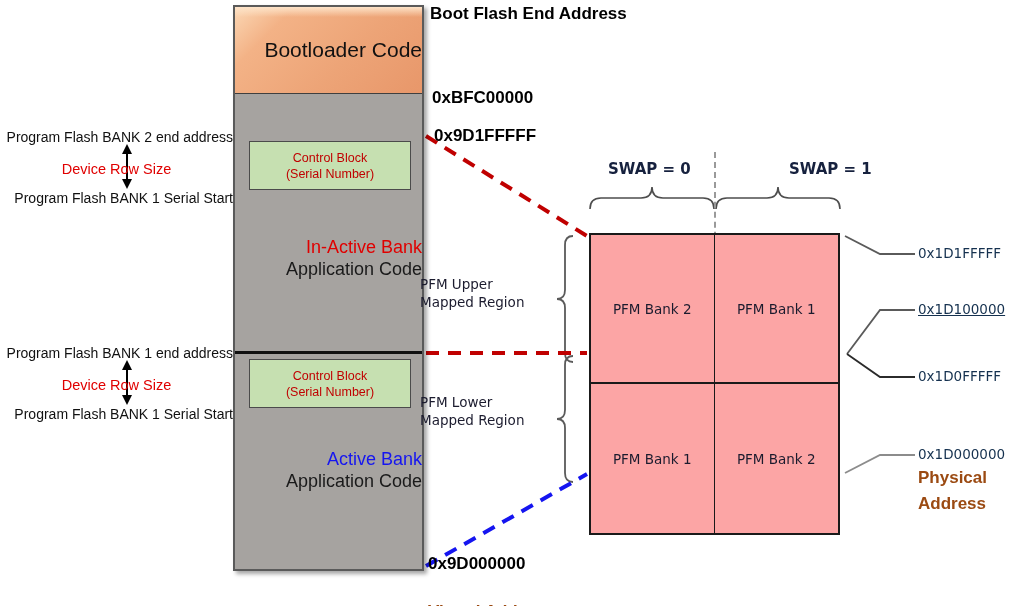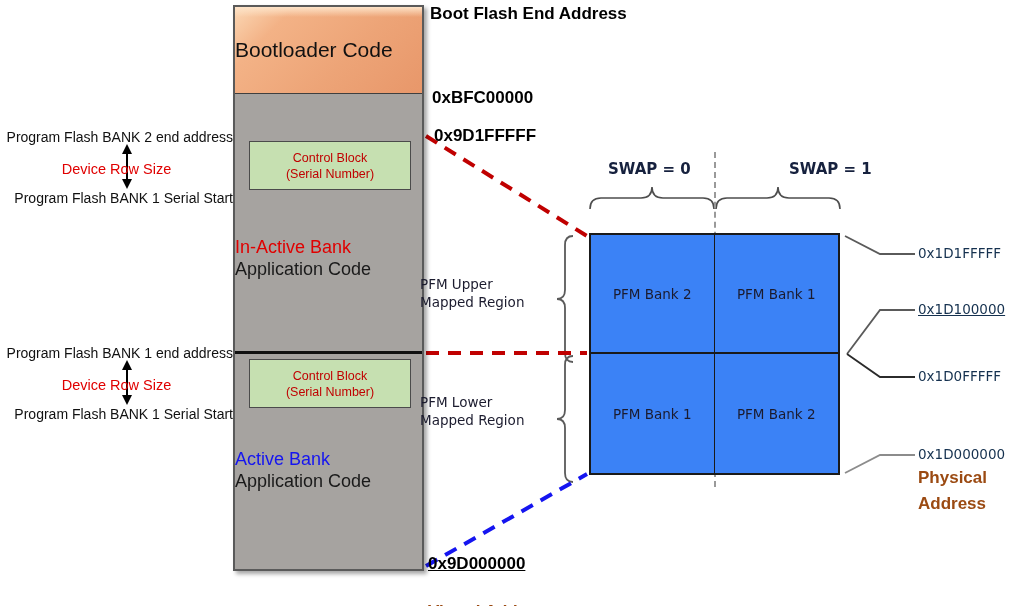--- a/index.html
+++ b/index.html
@@ -7,21 +7,21 @@
        font-family:"Liberation Sans", sans-serif;color:#000;}
   #stage{position:absolute;left:0;top:0;width:1014px;height:606px;}
   .abs{position:absolute;}
 
   
   #mem-bar{left:233px;top:5px;width:191px;height:566px;
            border:2px solid #5a5a5a;box-sizing:border-box;
            box-shadow:3px 3px 4px rgba(0,0,0,.35);
            background:#a6a3a0;}
   .seg{position:absolute;left:0;width:100%;box-sizing:border-box;
-       display:flex;flex-direction:column;align-items:flex-start;justify-content:center;}
+       display:flex;flex-direction:column;align-items:flex-end;justify-content:center;}
   #seg-bootloader{top:0;height:87px;
       background:linear-gradient(135deg,#fbd7b4 0%,#f3b286 22%,#eda477 60%,#e8976a 100%);
       border-bottom:1px solid #3f3f3f;}
   #seg-bootloader::before{content:"";position:absolute;left:0;top:0;width:100%;height:10px;
       background:linear-gradient(180deg,#fde3c8,rgba(255,255,255,0));}
   #seg-reserved{top:88px;height:41px;
       background:linear-gradient(135deg,#c3d2ef 0%,#a7bce5 35%,#8fa8dd 100%);
       border-bottom:2px solid #2f2f2f;}
   #seg-reserved::before{content:"";position:absolute;left:0;top:0;width:46px;height:100%;
       background:linear-gradient(135deg,#6e8cc9 0%,rgba(160,184,226,0) 70%);}
@@ -48,22 +48,22 @@
   
   .left-lbl{font-size:14px;color:#111;text-align:right;white-space:nowrap;}
   .rowsize{font-size:14.5px;color:#e00000;white-space:nowrap;}
 
   
   .addr-bold{font-size:17px;font-weight:bold;color:#000;white-space:nowrap;}
   .addr-small{font-size:13.5px;color:#15314f;white-space:nowrap;font-family:"DejaVu Sans", sans-serif;}
   .brown{color:#9b4a12;font-weight:bold;font-size:17px;white-space:nowrap;}
 
   
-  #pfm-grid{left:589px;top:233px;width:251px;height:242px;
-            border:2px solid #1a1a1a;box-sizing:border-box;background:#3b82f6;}
+  #pfm-grid{left:589px;top:233px;width:251px;height:302px;
+            border:2px solid #1a1a1a;box-sizing:border-box;background:#fca5a5;}
   .cell{position:absolute;width:50%;height:50%;box-sizing:border-box;
         display:flex;align-items:center;justify-content:center;
         font-size:13.5px;color:#1b1b2e;font-family:"DejaVu Sans", sans-serif;}
   #cell-ul{left:0;top:0;border-right:1px solid #1a1a1a;border-bottom:2px solid #1a1a1a;}
   #cell-ur{left:50%;top:0;border-bottom:2px solid #1a1a1a;}
   #cell-ll{left:0;top:50%;border-right:1px solid #1a1a1a;}
   #cell-lr{left:50%;top:50%;}
 
   #swap-divider{left:714px;top:152px;width:0;height:335px;border-left:2px dashed #9a9a9a;}
   .swap-lbl{font-size:15px;font-weight:bold;color:#16213e;white-space:nowrap;
@@ -139,21 +139,21 @@
 
     <div class="ctrl-block" id="ctrl-lower">
       <span>Control Block</span>
       <span>(Serial Number)</span>
     </div>
   </div>
 
   <div class="abs addr-bold" style="left:430px;top:4px;">Boot Flash End Address</div>
   <div class="abs addr-bold" style="left:432px;top:88px;">0xBFC00000</div>
   <div class="abs addr-bold" style="left:434px;top:126px;">0x9D1FFFFF</div>
-  <div class="abs addr-bold" style="left:428px;top:554px;text-decoration:underline;">0x9D000000</div>
+  <div class="abs addr-bold" style="left:428px;top:554px;">0x9D000000</div>
   <div class="abs brown" style="left:428px;top:582px;margin-top:20px;">Virtual Address</div>
 
   <div class="abs left-lbl" style="left:0px;top:129px;width:233px;">Program Flash BANK 2 end address</div>
   <div class="abs rowsize" style="left:0px;top:161px;width:233px;text-align:center;">Device Row Size</div>
   <div class="abs left-lbl" style="left:0px;top:190px;width:233px;">Program Flash BANK 1 Serial Start</div>
 
   <div class="abs left-lbl" style="left:0px;top:345px;width:233px;">Program Flash BANK 1 end address</div>
   <div class="abs rowsize" style="left:0px;top:377px;width:233px;text-align:center;">Device Row Size</div>
   <div class="abs left-lbl" style="left:0px;top:406px;width:233px;">Program Flash BANK 1 Serial Start</div>
 

